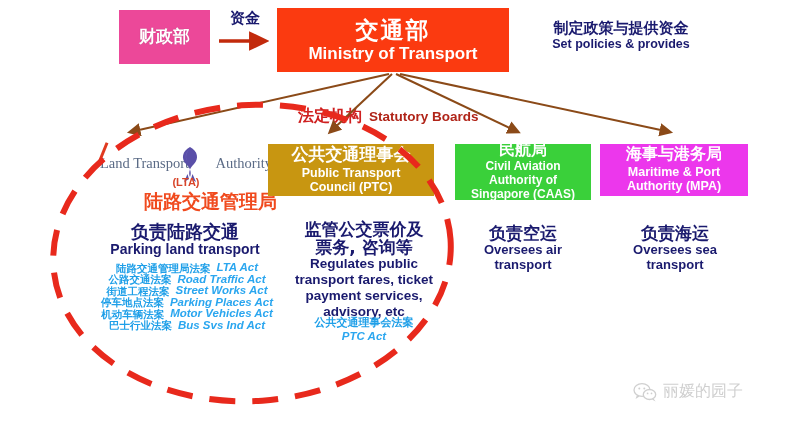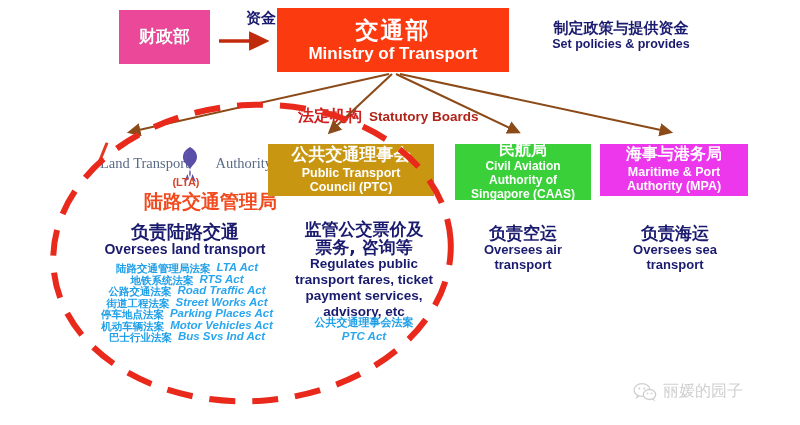--- a/index.html
+++ b/index.html
@@ -42,21 +42,21 @@
     justify-content: center;
   }
   #mof .cn {
     color: #ffffff; font-size: 17px;
     text-shadow: 0 0 1px rgba(0,0,0,0.25);
   }
 
   
   #funding-label {
     position: absolute;
-    left: 230px; top: 9px; width: 62px;
+    left: 214px; top: 9px; width: 62px;
     text-align: center;
     font-family: "DejaVu Sans", sans-serif;
     font-weight: 700;
     font-size: 15px;
     color: #1a1a6e;
   }
   #funding-arrow {
     position: absolute;
     left: 216px; top: 30px; width: 58px; height: 22px;
   }
@@ -240,21 +240,21 @@
   #mpa-desc .cn { font-size: 17px; }
   #mpa-desc .en { font-size: 13px; }
 
   
   #lta-acts {
     position: absolute;
     left: 88px; top: 262px; width: 198px;
   }
   #lta-acts .act-row {
     display: flex;
-    align-items: flex-end;
+    align-items: center;
     justify-content: center;
     gap: 6px;
     line-height: 1.0;
     margin-bottom: 0px;
     white-space: nowrap;
   }
   #lta-acts .act-cn {
     font-family: "DejaVu Sans", sans-serif;
     font-weight: 700;
     font-size: 10.5px;
@@ -380,21 +380,21 @@
   </div>
 
   <div class="box" id="mpa">
     <span class="cn">海事与港务局</span>
     <span class="en">Maritime &amp; Port</span>
     <span class="en">Authority (MPA)</span>
   </div>
 
   <div class="desc" id="lta-desc">
     <div class="cn">负责陆路交通</div>
-    <div class="en">Oversees land transport</div>
+    <div class="en">Parking land transport</div>
   </div>
 
   <div class="desc" id="ptc-desc">
     <div class="cn">监管公交票价及</div>
     <div class="cn">票务, 咨询等</div>
     <div class="en">Regulates public</div>
     <div class="en">transport fares, ticket</div>
     <div class="en">payment services,</div>
     <div class="en">advisory, etc</div>
   </div>
@@ -408,24 +408,20 @@
   <div class="desc" id="mpa-desc">
     <div class="cn">负责海运</div>
     <div class="en">Oversees sea</div>
     <div class="en">transport</div>
   </div>
 
   <div id="lta-acts">
     <div class="act-row">
       <span class="act-cn">陆路交通管理局法案</span>
       <span class="act-en">LTA Act</span>
-    </div>
-    <div class="act-row">
-      <span class="act-cn">地铁系统法案</span>
-      <span class="act-en">RTS Act</span>
     </div>
     <div class="act-row">
       <span class="act-cn">公路交通法案</span>
       <span class="act-en">Road Traffic Act</span>
     </div>
     <div class="act-row">
       <span class="act-cn">街道工程法案</span>
       <span class="act-en">Street Works Act</span>
     </div>
     <div class="act-row">

